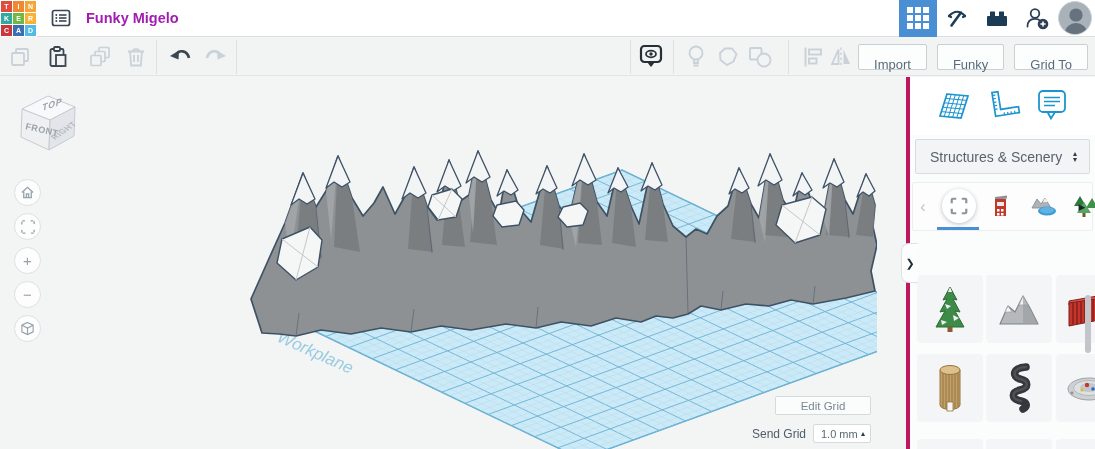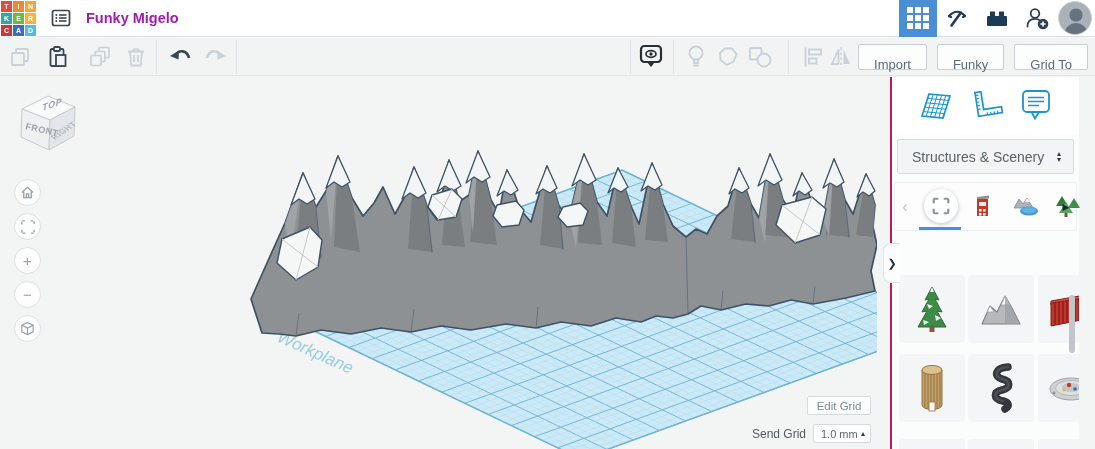--- a/index.html
+++ b/index.html
@@ -37,32 +37,32 @@
 
   
   .canvas { position:absolute; top:77px; left:0; width:877px; height:372px; background:#F3F4F4; }
   .scene { position:absolute; inset:0; }
   .viewcube { position:absolute; left:12px; top:10px; width:72px; height:74px; cursor:pointer; }
   .navbtns { position:absolute; left:14px; top:102px; display:flex; flex-direction:column; gap:7px; }
   .navbtn { width:27px; height:27px; border-radius:50%; background:#FDFDFD; border:1px solid #DCE0E3;
             color:#97A1A9; display:flex; align-items:center; justify-content:center; cursor:pointer;
             font-size:15px; font-family:inherit; line-height:1; }
   .grid-controls { position:absolute; right:6px; bottom:6px; text-align:right; }
-  .edit-grid { width:64px; height:19px; background:#FBFCFC; border:1px solid #D5DADE; border-radius:2px;
+  .edit-grid { width:96px; height:19px; background:#FBFCFC; border:1px solid #D5DADE; border-radius:2px;
                font-family:inherit; font-size:11.5px; color:#7B8894; cursor:pointer; }
   .snap-row { margin-top:9px; display:flex; align-items:center; justify-content:flex-end; gap:7px; }
   .snap-label { font-size:12px; color:#4F5D69; }
   .snap-select { width:58px; height:19px; background:#fff; border:1px solid #D5DADE; border-radius:2px;
                  display:flex; align-items:center; justify-content:space-between; padding:0 5px 0 7px;
                  font-size:11px; color:#5A6873; cursor:pointer; }
   .snap-select .arrow { font-size:8px; color:#2F3B45; }
 
   
-  .panel { position:absolute; top:77px; right:16px; width:189px; height:372px; background:#FBFCFC;
-           border-left:2px solid #be185d; z-index:20; }
+  .panel { position:absolute; top:77px; right:0; width:189px; height:372px; background:#FBFCFC;
+           border-left:4px solid #be185d; z-index:20; }
   .panel-icons { height:58px; background:#fff; display:flex; align-items:center;
                  justify-content:space-between; padding:0 22px; }
   .panel-icons button { background:none; border:none; cursor:pointer; padding:2px; }
   .cat-select { margin:4px 5px 0 5px; height:35px; background:#F3F4F5; border:1px solid #D8DCE0;
                 border-radius:2px; display:flex; align-items:center; justify-content:space-between;
                 padding:0 12px 0 14px; cursor:pointer; }
   .cat-select .lbl { font-size:14px; color:#57636E; }
   .cat-arrows { display:flex; flex-direction:column; line-height:6px; font-size:8px; color:#2F3B45; }
   .scroller { margin:8px 2px 0 2px; height:49px; background:#FDFDFE; border:1px solid #ECEEF0;
               border-radius:2px; position:relative; }

